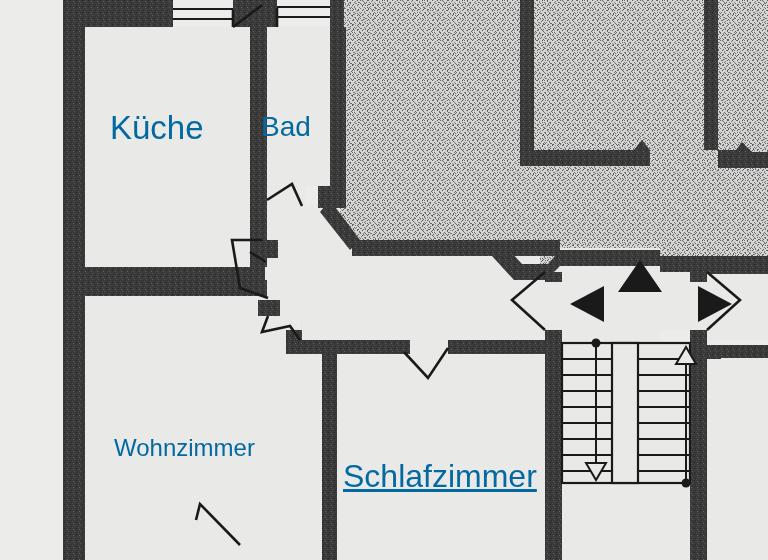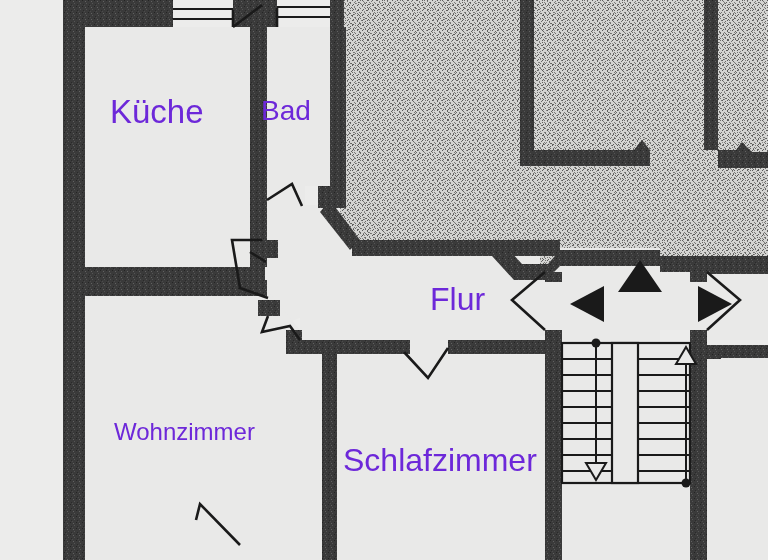--- a/index.html
+++ b/index.html
@@ -18,33 +18,34 @@
   #plan-svg {
     position: absolute;
     left: 0;
     top: 0;
     width: 768px;
     height: 560px;
     display: block;
   }
   .room-label {
     position: absolute;
-    color: #6d28d9;
+    color: #0369a1;
     font-family: "Liberation Sans", sans-serif;
     font-weight: 400;
     white-space: nowrap;
     line-height: 1;
     letter-spacing: 0px;
     user-select: none;
+    margin-top: 16px;
   }
   .lbl-kueche     { left: 110px; top: 95px;  font-size: 33px; }
   .lbl-bad        { left: 261px; top: 97px;  font-size: 28px; }
   .lbl-flur       { left: 430px; top: 283px; font-size: 32px; }
   .lbl-wohn       { left: 114px; top: 420px; font-size: 24px; }
-  .lbl-schlaf     { left: 343px; top: 444px; font-size: 32px; }
+  .lbl-schlaf     { left: 343px; top: 444px; font-size: 32px; text-decoration: underline; }
 </style>
 </head>
 <body>
 
 <div id="plan-root">
 
   <svg id="plan-svg" viewBox="0 0 768 560">
     <defs>
 
       <pattern id="hatchNoise" patternUnits="userSpaceOnUse" width="8" height="8">
@@ -249,17 +250,16 @@
         <polygon points="686,347 696,364 676,364" fill="#e9e9e8" stroke="#1a1a1a" stroke-width="2"></polygon>
 
         <polygon points="596,480 586,463 606,463" fill="#e9e9e8" stroke="#1a1a1a" stroke-width="2"></polygon>
       </g>
 
     </g>
   </svg>
 
   <div class="room-label lbl-kueche">Küche</div>
   <div class="room-label lbl-bad">Bad</div>
-  <div class="room-label lbl-flur">Flur</div>
   <div class="room-label lbl-wohn">Wohnzimmer</div>
   <div class="room-label lbl-schlaf">Schlafzimmer</div>
 
 </div>
 
 </body></html>

